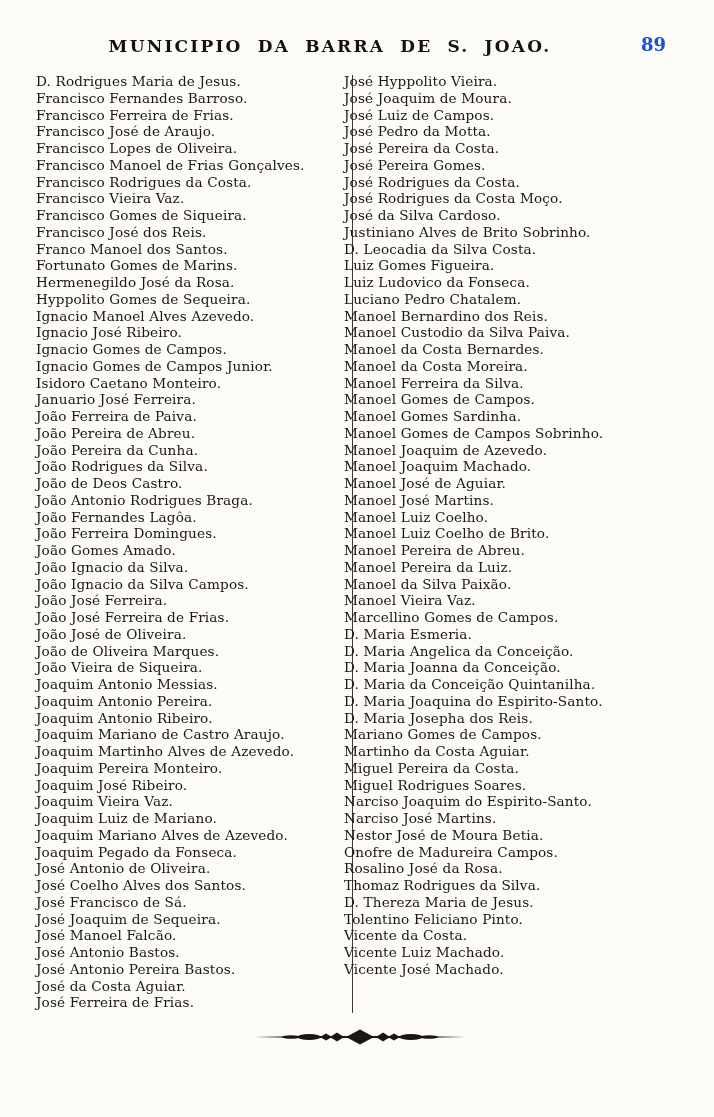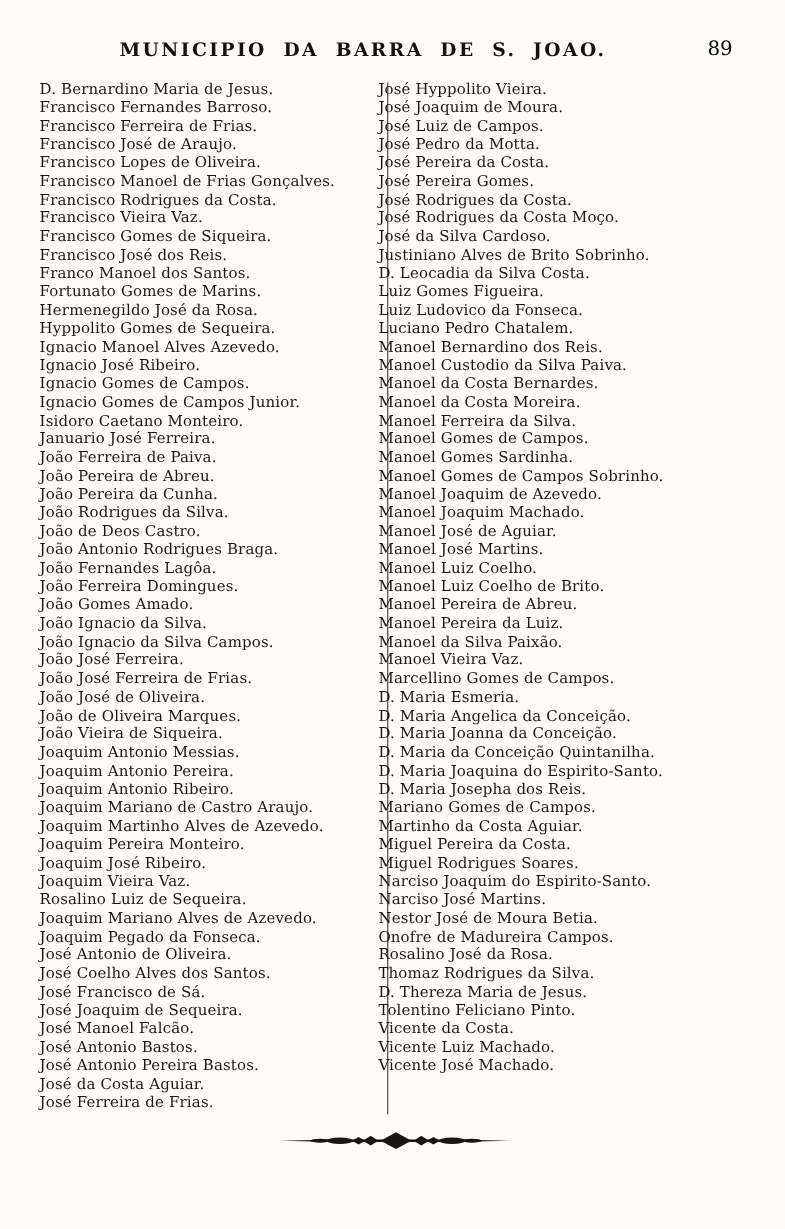--- a/index.html
+++ b/index.html
@@ -26,22 +26,22 @@
     font-weight: 700;
     letter-spacing: 2.2px;
     word-spacing: 7px;
     color: #15110e;
   }
   .page-number {
     position: absolute;
     top: 34px;
     right: 48px;
     font-size: 18px;
-    font-weight: 400;
-    color: #000000;
+    font-weight: 700;
+    color: #1d4ed8;
   }
   .col {
     position: absolute;
     top: 73px;
     font-size: 13.6px;
     line-height: 16.75px;
     letter-spacing: 0.15px;
     white-space: nowrap;
   }
   .col-left  { left: 36px;  width: 312px; }
@@ -64,21 +64,21 @@
 </head>
 <body>
 
 <div class="page">
 
   <div class="running-title">MUNICIPIO DA BARRA DE S. JOAO.</div>
 
   <div class="page-number">89</div>
 
   <div class="col col-left">
-      <div class="name-line">D. Bernardino Maria de Jesus.</div>
+      <div class="name-line">D. Rodrigues Maria de Jesus.</div>
       <div class="name-line">Francisco Fernandes Barroso.</div>
       <div class="name-line">Francisco Ferreira de Frias.</div>
       <div class="name-line">Francisco José de Araujo.</div>
       <div class="name-line">Francisco Lopes de Oliveira.</div>
       <div class="name-line">Francisco Manoel de Frias Gonçalves.</div>
       <div class="name-line">Francisco Rodrigues da Costa.</div>
       <div class="name-line">Francisco Vieira Vaz.</div>
       <div class="name-line">Francisco Gomes de Siqueira.</div>
       <div class="name-line">Francisco José dos Reis.</div>
       <div class="name-line">Franco Manoel dos Santos.</div>
@@ -108,21 +108,21 @@
       <div class="name-line">João de Oliveira Marques.</div>
       <div class="name-line">João Vieira de Siqueira.</div>
       <div class="name-line">Joaquim Antonio Messias.</div>
       <div class="name-line">Joaquim Antonio Pereira.</div>
       <div class="name-line">Joaquim Antonio Ribeiro.</div>
       <div class="name-line">Joaquim Mariano de Castro Araujo.</div>
       <div class="name-line">Joaquim Martinho Alves de Azevedo.</div>
       <div class="name-line">Joaquim Pereira Monteiro.</div>
       <div class="name-line">Joaquim José Ribeiro.</div>
       <div class="name-line">Joaquim Vieira Vaz.</div>
-      <div class="name-line">Rosalino Luiz de Sequeira.</div>
+      <div class="name-line">Joaquim Luiz de Mariano.</div>
       <div class="name-line">Joaquim Mariano Alves de Azevedo.</div>
       <div class="name-line">Joaquim Pegado da Fonseca.</div>
       <div class="name-line">José Antonio de Oliveira.</div>
       <div class="name-line">José Coelho Alves dos Santos.</div>
       <div class="name-line">José Francisco de Sá.</div>
       <div class="name-line">José Joaquim de Sequeira.</div>
       <div class="name-line">José Manoel Falcão.</div>
       <div class="name-line">José Antonio Bastos.</div>
       <div class="name-line">José Antonio Pereira Bastos.</div>
       <div class="name-line">José da Costa Aguiar.</div>

